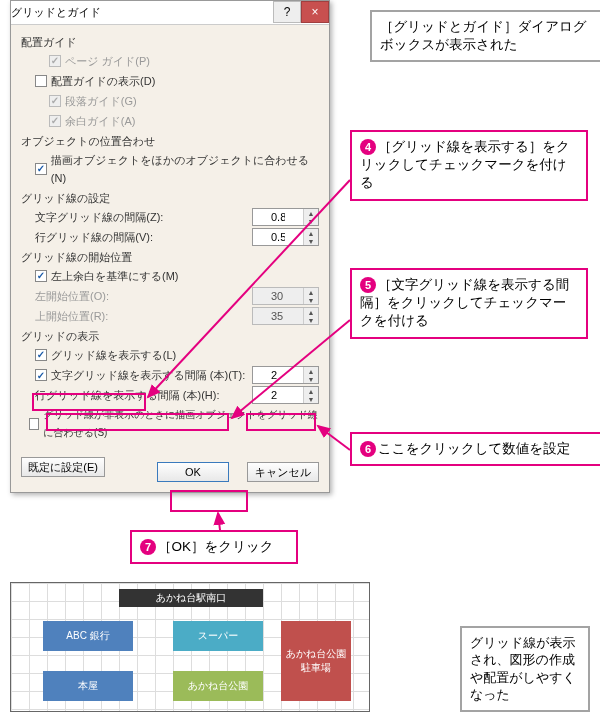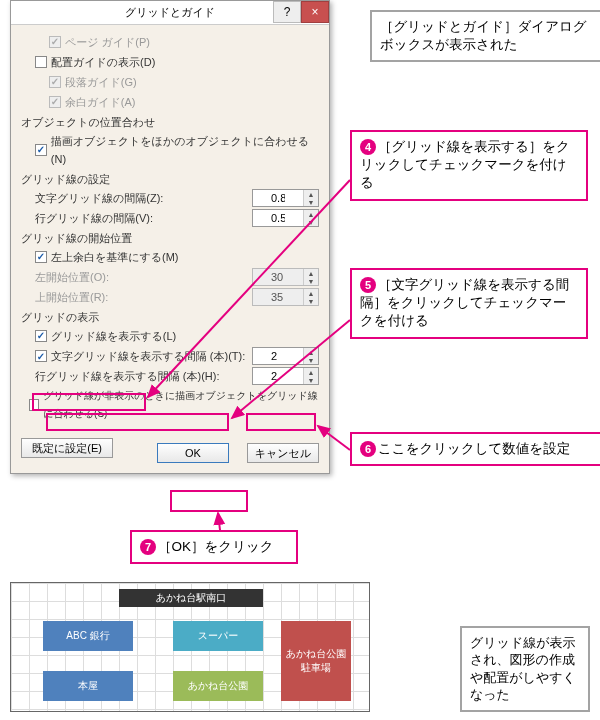--- a/index.html
+++ b/index.html
@@ -1,19 +1,19 @@
 <!DOCTYPE html>
 <html><head>
 <meta charset="utf-8">
 <style>
 * { box-sizing: border-box; margin: 0; padding: 0; font-family: "Meiryo", "MS PGothic", sans-serif; }
 body { width: 600px; height: 720px; background: #fff; position: relative; font-size: 11px; }
 
 .dialog { position: absolute; top: 0; left: 10px; width: 320px; background: #f5f0e8; border: 1px solid #999; box-shadow: 2px 2px 5px rgba(0,0,0,0.3); }
-.titlebar { background: #fff; border-bottom: 1px solid #ccc; display: flex; align-items: center; justify-content: center; position: relative; height: 24px; }
+.titlebar { background: #fff; border-bottom: 1px solid #ccc; display: flex; align-items: center; position: relative; height: 24px; }
 .titlebar .title { font-size: 11px; }
 .titlebar .btns { position: absolute; right: 0; top: 0; display: flex; }
 .titlebar .tbtn { width: 28px; height: 22px; display: flex; align-items: center; justify-content: center; font-size: 12px; border: 1px solid #bbb; background: #eee; }
 .titlebar .close { background: #c8504f; color: #fff; border-color: #a03f3f; }
 .body { padding: 6px 10px 10px 10px; }
 .section { color: #333; margin-top: 4px; }
 .row { display: flex; align-items: center; margin: 2px 0 2px 14px; line-height: 18px; }
 .indent2 { margin-left: 28px; }
 .cb { width: 12px; height: 12px; border: 1px solid #888; margin-right: 4px; display: inline-flex; align-items: center; justify-content: center; font-size: 10px; background: #fff; }
 .cb.chk::after { content: "✓"; color: #1a5aa8; font-weight: bold; }
@@ -23,21 +23,21 @@
 .lbl.dis { color: #999; }
 .field { display: flex; align-items: center; justify-content: space-between; margin: 2px 0 2px 14px; }
 .inputwrap { display: flex; align-items: center; border: 1px solid #999; background: #fff; height: 18px; }
 .inputwrap.dis { background: #eee; color: #999; border-color: #bbb; }
 .inputwrap input { border: none; width: 50px; padding: 0 18px; font-size: 11px; background: transparent; }
 .spinners { display: flex; flex-direction: column; border-left: 1px solid #ccc; }
 .spin { width: 14px; height: 8px; background: #eee; border: none; font-size: 7px; line-height: 7px; display: flex; align-items: center; justify-content: center; color: #555; cursor: pointer; }
 .dlgbtnrow { display: flex; justify-content: center; gap: 18px; margin-top: 10px; }
 .dlgbtn { width: 72px; height: 20px; background: linear-gradient(#fefefe,#e8e8e8); border: 1px solid #999; font-size: 11px; display: flex; align-items: center; justify-content: center; }
 .dlgbtn.prim { border: 1px solid #3a7abd; }
-.leftbtn { width: 92px; height: 20px; background: linear-gradient(#fefefe,#e8e8e8); border: 1px solid #999; font-size: 11px; display: flex; align-items: center; justify-content: center; }
+.leftbtn { width: 84px; height: 20px; background: linear-gradient(#fefefe,#e8e8e8); border: 1px solid #999; font-size: 11px; display: flex; align-items: center; justify-content: center; }
 
 .callout { position: absolute; border: 2px solid #e4007f; background: #fff; padding: 6px 8px; font-size: 13.5px; line-height: 1.35; }
 .callout-blue { position: absolute; border: 2px solid #a3a3a3; background: #fff; padding: 6px 8px; font-size: 13.5px; line-height: 1.35; margin-left: 20px; }
 .circlenum { display: inline-block; width: 16px; height: 16px; border-radius: 50%; background: #e4007f; color: #fff; text-align: center; line-height: 16px; font-size: 11px; margin-right: 2px; font-weight: bold; }
 
 svg.arrows { position: absolute; top: 0; left: 0; pointer-events: none; }
 
 .highlight { position: absolute; border: 2px solid #e4007f; pointer-events: none; }
 
 .canvas { position: absolute; bottom: 8px; left: 10px; width: 360px; height: 130px; border: 1px solid #666; background-image: linear-gradient(#ddd 1px, transparent 1px), linear-gradient(90deg, #ddd 1px, transparent 1px); background-size: 18px 18px; background-color: #fff; }
@@ -53,20 +53,21 @@
 
 <div class="dialog">
   <div class="titlebar">
     <span class="title">グリッドとガイド</span>
     <div class="btns">
       <div class="tbtn">?</div>
       <div class="tbtn close">×</div>
     </div>
   </div>
   <div class="body">
+    <div class="section">配置ガイド</div>
     <div class="row indent2">
         <span class="cb dis chk"></span>
         <span class="lbl dis">ページ ガイド(P)</span>
       </div>
     <div class="row">
         <span class="cb"></span>
         <span class="lbl">配置ガイドの表示(D)</span>
       </div>
     <div class="row indent2">
         <span class="cb dis chk"></span>

